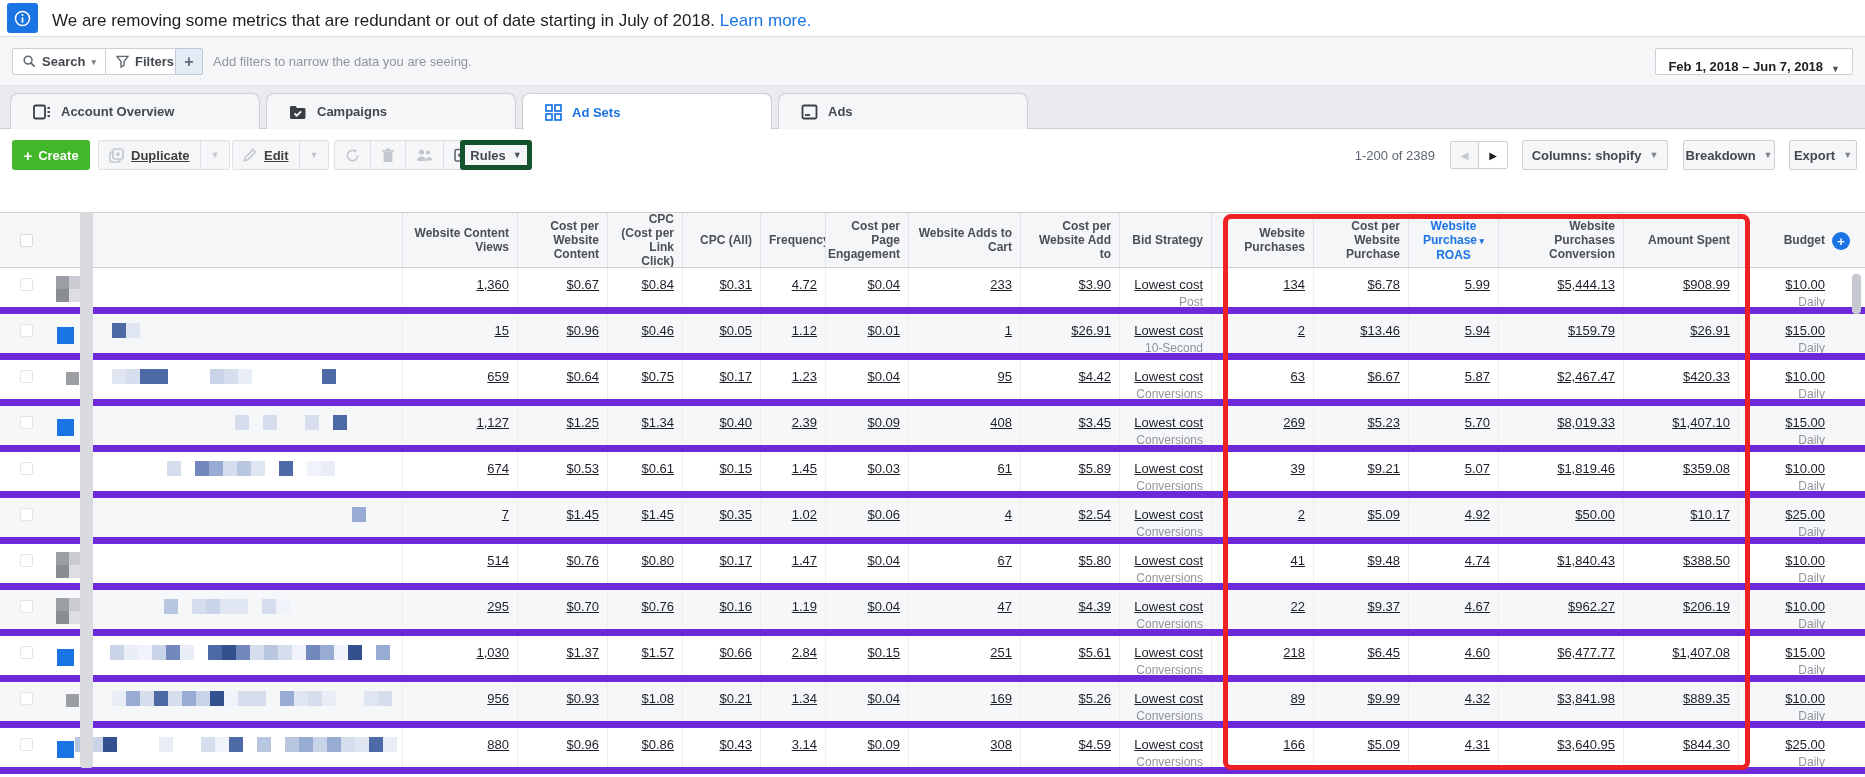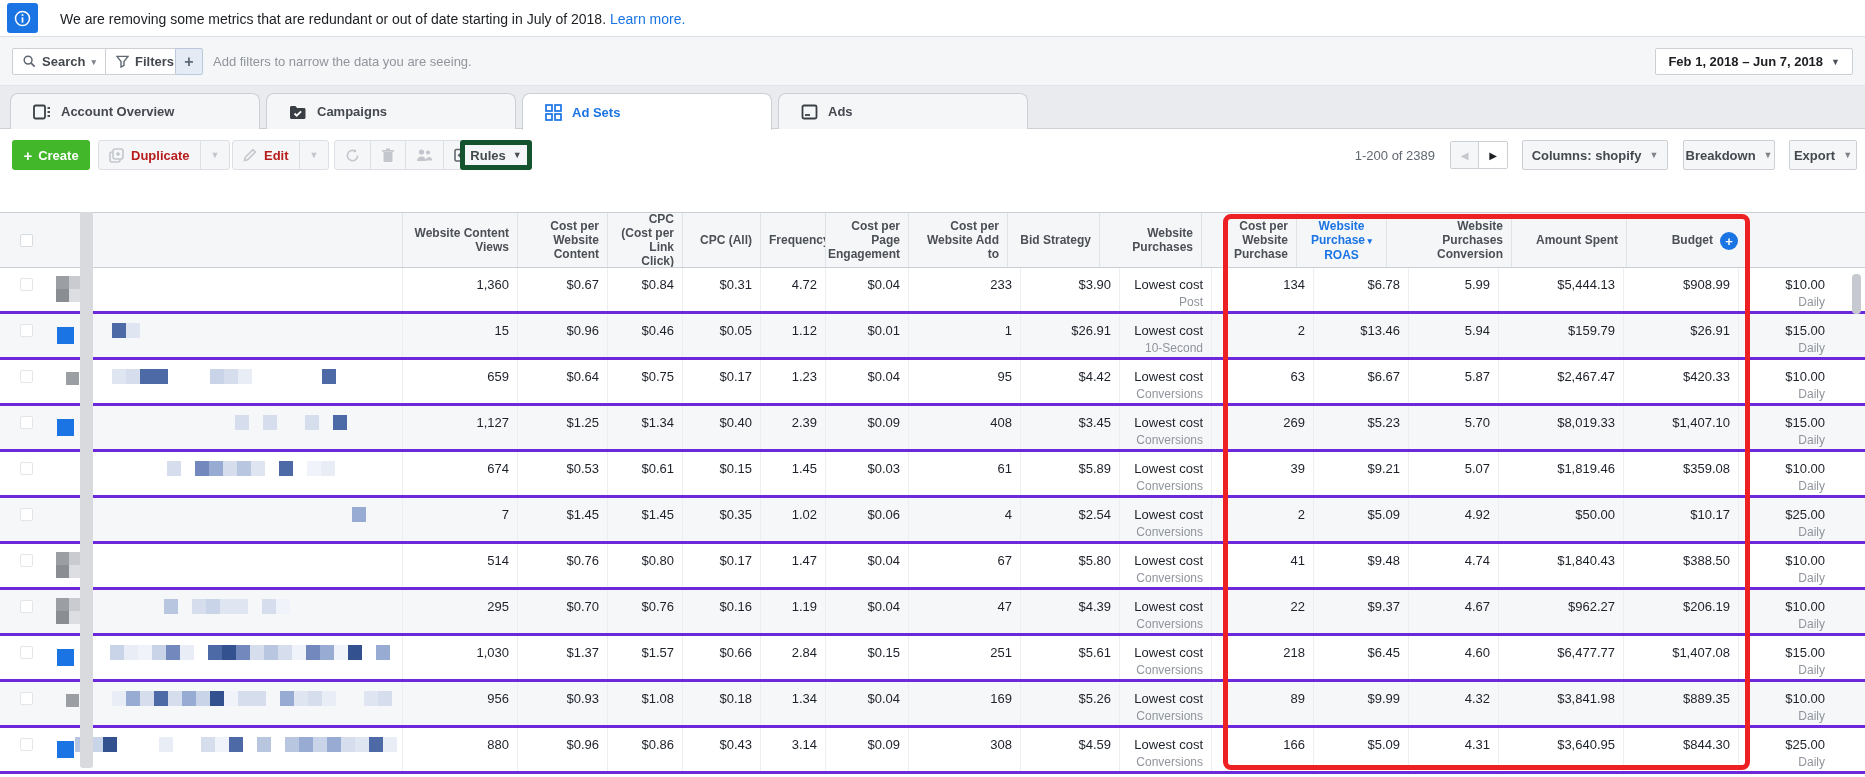--- a/index.html
+++ b/index.html
@@ -2,67 +2,67 @@
 <html><head>
 <meta charset="utf-8">
 <style>
   * { margin:0; padding:0; box-sizing:border-box; }
   html,body { width:1865px; height:777px; }
   body { font-family:"Liberation Sans", sans-serif; background:#fff; position:relative; overflow:hidden; color:#1d2129; }
 
   
   .banner { position:absolute; top:0; left:0; width:1865px; height:37px; background:#fff; border-bottom:1px solid #dadde1; }
   .banner-icon { position:absolute; left:7px; top:3px; width:31px; height:30px; background:#1b74e4; border-radius:3px; display:flex; align-items:center; justify-content:center; }
-  .banner-text { position:absolute; left:60px; top:11px; font-size:14px; color:#1c1e21; }
+  .banner-text { position:absolute; left:52px; top:11px; font-size:17px; color:#1c1e21; }
   .banner-link { color:#1b74e4; cursor:pointer; }
 
   
   .filterbar { position:absolute; top:37px; left:0; width:1865px; height:49px; background:#f5f6f7; border-bottom:1px solid #e1e4e8; }
   .fbtn { position:absolute; top:11px; height:27px; background:#fff; border:1px solid #ccd0d5; border-radius:2px; display:flex; align-items:center; gap:6px; padding:0 10px; font-size:13px; font-weight:bold; color:#444950; cursor:pointer; }
   .caret { font-size:9px; color:#7f848b; }
   .add-filter { position:absolute; left:175px; top:11px; width:28px; height:27px; background:#e4ebf5; border:1px solid #bdc9da; border-radius:2px; color:#5d6977; font-size:16px; font-weight:bold; display:flex; align-items:center; justify-content:center; cursor:pointer; }
   .filter-placeholder { position:absolute; left:213px; top:17px; font-size:13px; color:#90949c; }
-  .date-btn { position:absolute; right:12px; top:11px; height:27px; background:#fff; border:1px solid #ccd0d5; border-radius:2px; display:flex; align-items:center; gap:8px; padding:0 12px; font-size:13px; font-weight:bold; color:#1c1e21; cursor:pointer; }
+  .date-btn { position:absolute; right:12px; top:11px; height:27px; background:#fff; border:1px solid #ccd0d5; border-radius:2px; display:flex; align-items:flex-end; gap:8px; padding:0 12px; font-size:13px; font-weight:bold; color:#1c1e21; cursor:pointer; }
   .date-btn .caret { color:#4b4f56; }
 
   
   .tabsbar { position:absolute; top:86px; left:0; width:1865px; height:43px; background:#e9ebee; border-bottom:1px solid #ccd0d5; }
   .tab { position:absolute; top:7px; height:36px; width:250px; background:#f5f6f7; border:1px solid #ccd0d5; border-bottom:none; border-radius:8px 8px 0 0; display:flex; align-items:center; gap:10px; padding-left:22px; font-size:13px; font-weight:bold; color:#444950; cursor:pointer; z-index:1; }
   .tab svg { flex:none; }
   .tab.active { background:#fff; height:37px; color:#1b74e4; z-index:3; }
 
   
   .toolbar { position:absolute; top:129px; left:0; width:1865px; height:83px; background:#fff; }
   .tbtn { position:absolute; top:11px; height:30px; border-radius:3px; display:flex; align-items:center; font-size:13px; font-weight:bold; cursor:pointer; }
   .create-btn { left:12px; width:78px; background:#42b72a; color:#fff; justify-content:center; gap:6px; }
   .group { border:1px solid #dcdfe3; background:#f5f6f7; }
   .seg { display:flex; align-items:center; justify-content:center; gap:7px; height:100%; padding:0 10px; border-right:1px solid #dcdfe3; }
   .seg:last-child { border-right:none; }
-  .disabled-txt { color:#b91c1c; }
+  .disabled-txt { color:#404040;text-decoration:underline; }
   .icon-gray { color:#c3c7cd; }
   .rules-btn { left:460px; width:72px; background:#f5f6f7; border:5px solid #14532d; color:#444950; justify-content:center; gap:7px; }
   .pagination { position:absolute; right:430px; top:19px; font-size:13px; color:#606770; }
   .pager { position:absolute; left:1450px; top:12px; height:28px; width:58px; display:flex; border:1px solid #ccd0d5; border-radius:2px; overflow:hidden; }
   .pager > div { width:50%; display:flex; align-items:center; justify-content:center; font-size:10px; cursor:pointer; }
   .pager-prev { background:#f5f6f7; color:#c5c9cf; border-right:1px solid #ccd0d5; }
   .pager-next { background:#fff; color:#1c1e21; }
   .rbtn { position:absolute; top:11px; height:30px; background:#f5f6f7; border:1px solid #ccd0d5; border-radius:2px; display:flex; align-items:center; justify-content:center; gap:8px; font-size:13px; font-weight:bold; color:#444950; cursor:pointer; }
 
   
   .table { position:absolute; top:212px; left:0; width:1865px; height:563px; }
   .hrow { display:flex; height:56px; background:#f5f6f7; border-top:1px solid #ccd0d5; border-bottom:1px solid #ccd0d5; }
   .th { display:flex; flex-direction:column; justify-content:center; align-items:flex-end; text-align:right; font-size:12px; font-weight:bold; color:#4b4f56; line-height:14px; padding:0 8px; border-left:1px solid #dfe2e6; overflow:hidden; }
   .th.clip { align-items:flex-start; text-align:left; white-space:nowrap; }
   .th.sorted { align-items:center; text-align:center; color:#1b74e4; }
   .sort-caret { font-size:9px; color:#1b74e4; }
   .c-name { width:402px; position:relative; flex:none; }
   .c-gutter { width:20px; flex:none; position:relative; }
   .col0{width:115px}.col1{width:90px}.col2{width:75px}.col3{width:78px}.col4{width:65px}.col5{width:83px}.col6{width:112px}.col7{width:99px}.col8{width:92px}.col9{width:102px}.col10{width:95px}.col11{width:90px}.col12{width:125px}.col13{width:115px}.col14{width:95px}
   .th,.td { flex:none; }
-  .brow { display:flex; height:46px; background:#fff; border-bottom:3px solid #6d28d9; }
+  .brow { display:flex; height:46px; background:#fff; border-bottom:7px solid #6d28d9;text-decoration:underline; }
   .brow.alt { background:#f6f7f9; }
   .td { text-align:right; padding:9px 8px 0 8px; font-size:13px; color:#1d2129; border-left:1px solid #eceef1; overflow:hidden; }
   .td .sub { font-size:12px; color:#90949c; margin-top:3px; }
   .hdr-checkbox, .row-checkbox { position:absolute; left:20px; top:21px; width:13px; height:13px; border:1px solid #d8dbdf; background:#fff; border-radius:2px; }
   .row-checkbox { top:10px; border-color:#e3e5e9; }
   .mz { position:absolute; height:15px; top:9px; }
   .tg-on { position:absolute; left:57px; top:13px; width:17px; height:17px; background:#1b74e4; }
   .tg-g { position:absolute; width:13px; height:13px; }
   .gray-strip { position:absolute; left:80px; top:0; width:13px; height:556px; background:#d8dadd; border-radius:3px; z-index:4; }
   .red-box { position:absolute; left:1223px; top:2px; width:527px; height:556px; border:5px solid #ed2024; border-radius:8px; z-index:5; pointer-events:none; }
@@ -237,20 +237,21 @@
     <div class="c-name" style="border-left:none;">
       <div class="hdr-checkbox"></div>
     </div>
 
     <div class="th col0">Website Content Views</div>
       <div class="th col1">Cost per Website Content</div>
       <div class="th col2">CPC (Cost per Link Click)</div>
       <div class="th col3">CPC (All)</div>
       <div class="th col4 clip">Frequency</div>
       <div class="th col5">Cost per Page Engagement</div>
+      <div class="th col6">Website Adds to Cart</div>
       <div class="th col7">Cost per Website Add to</div>
       <div class="th col8">Bid Strategy</div>
       <div class="th col9">Website Purchases</div>
       <div class="th col10">Cost per Website Purchase</div>
       <div class="th col11 sorted">
         <div>Website</div>
         <div>Purchase<span class="sort-caret"> ▾</span></div>
         <div>ROAS</div>
       </div>
       <div class="th col12">Website Purchases Conversion</div>
@@ -828,21 +829,21 @@
         <div class="td col0">
           <div class="val">956</div>
         </div>
         <div class="td col1">
           <div class="val">$0.93</div>
         </div>
         <div class="td col2">
           <div class="val">$1.08</div>
         </div>
         <div class="td col3">
-          <div class="val">$0.18</div>
+          <div class="val">$0.21</div>
         </div>
         <div class="td col4">
           <div class="val">1.34</div>
         </div>
         <div class="td col5">
           <div class="val">$0.04</div>
         </div>
         <div class="td col6">
           <div class="val">169</div>
         </div>

